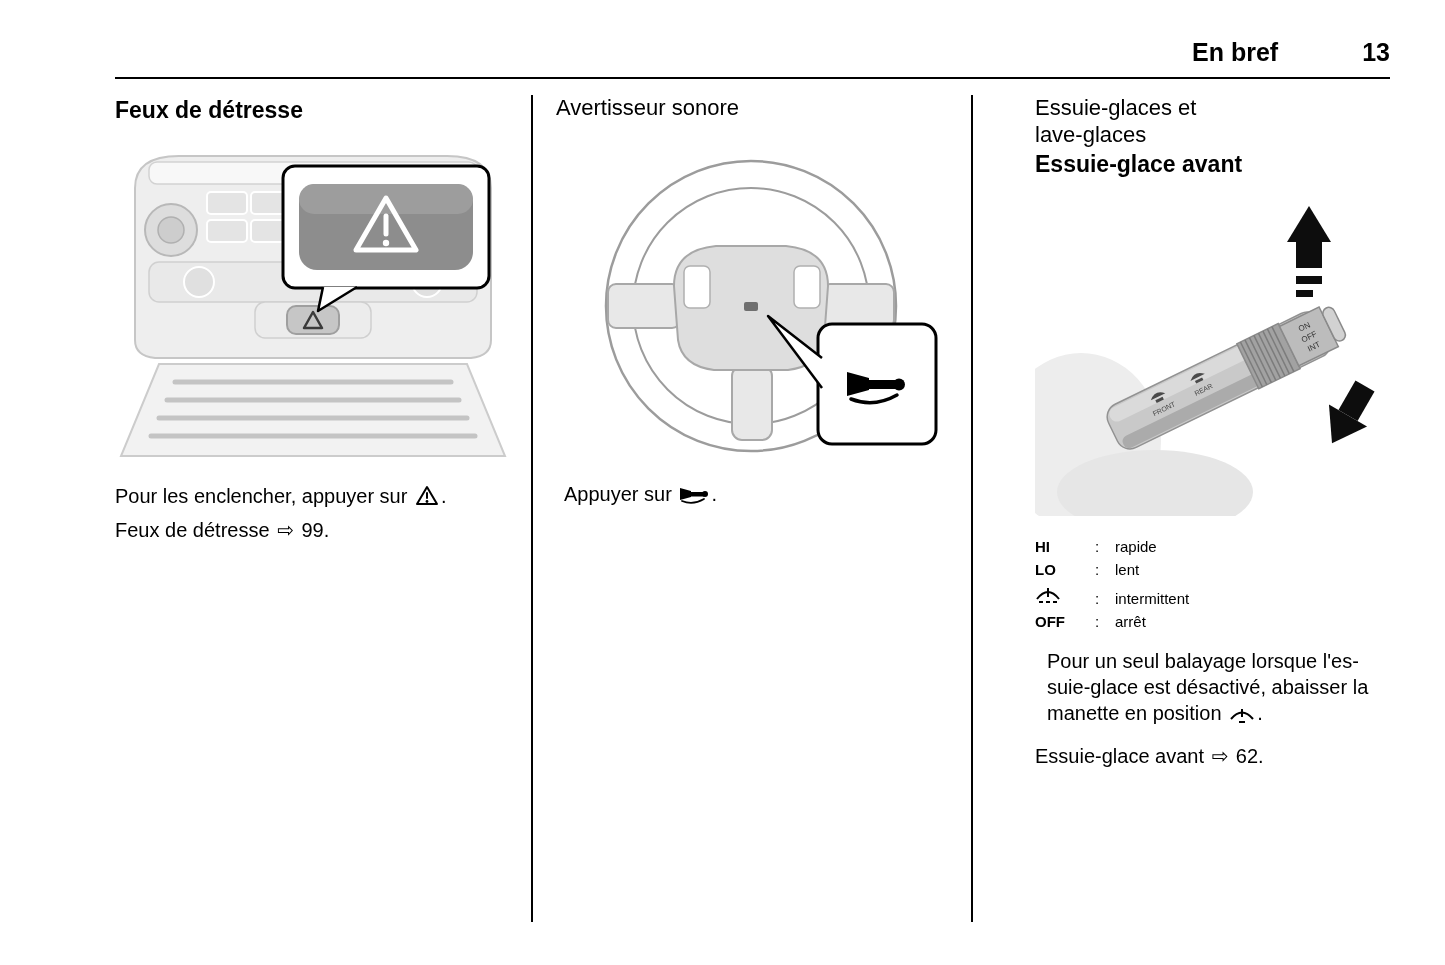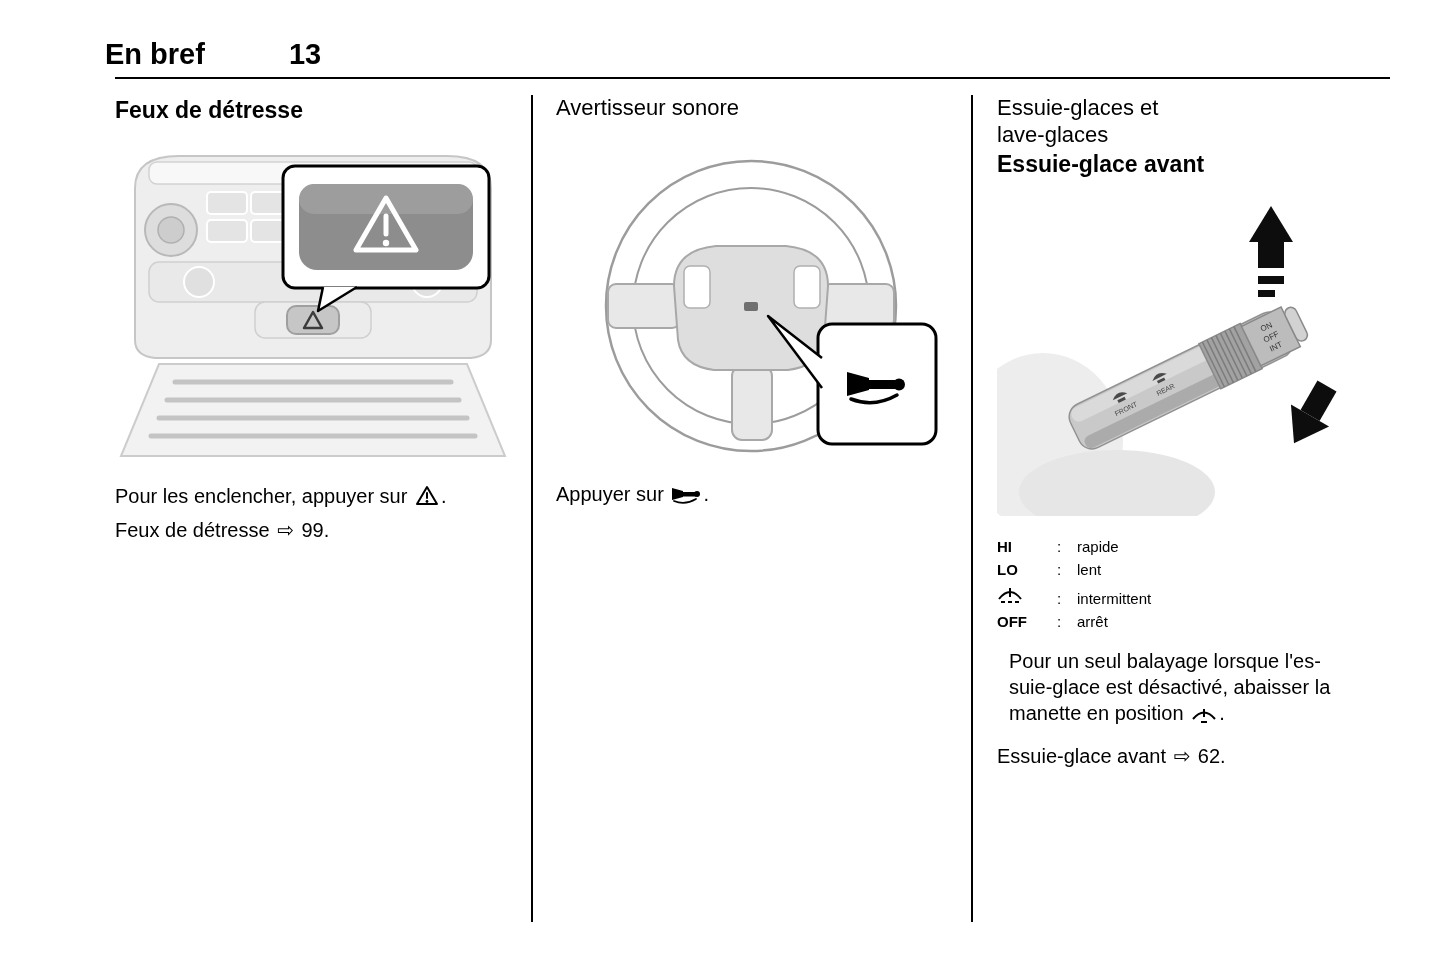--- a/index.html
+++ b/index.html
@@ -1,44 +1,44 @@
 <!DOCTYPE html>
 <html><head>
 <meta charset="utf-8">
 <style>
   * { margin:0; padding:0; box-sizing:border-box; }
   html,body { background:#ffffff; }
   body { font-family:"Liberation Sans","DejaVu Sans",sans-serif; color:#000; }
   .page { position:relative; width:1445px; height:965px; background:#fff; overflow:hidden; }
 
   .hdr { position:absolute; top:38px; left:105px; right:55px;
-         display:flex; gap:84px;
-         font-size:29px; font-weight:bold; }
+         display:flex; justify-content:flex-end; gap:84px;
+         font-size:25px; font-weight:bold; }
   .rule { position:absolute; left:115px; right:55px; top:77px; height:2px; background:#000; }
   .vdiv { position:absolute; top:95px; height:827px; width:1.5px; background:#000; }
   .vdiv1 { left:531px; } .vdiv2 { left:971px; }
 
   .col { position:absolute; top:95px; }
   .col1 { left:115px; width:396px; }
   .col2 { left:556px; width:384px; }
-  .col3 { left:997px; width:393px; }
+  .col3 { left:1035px; width:393px; }
 
   h2.sub  { font-size:23px; font-weight:bold; margin:2px 0 0 0; }
   h1.main { font-size:22px; font-weight:normal; line-height:1.22; margin:0; }
 
   .fig { display:block; width:100%; }
   .fig svg { display:block; width:100%; height:100%; }
   .fig1 { height:315px; margin-top:20px; }
   .fig2 { height:325px; margin-top:22px; }
   .fig3 { height:320px; margin-top:18px; }
 
   p.body { font-size:20px; line-height:1.32; }
   .cap1 { margin-top:24px; }
   .ref1 { margin-top:8px; }
-  .cap2 { margin-top:12px; }
+  .cap2 { margin-top:12px;margin-left:8px; }
 
   .icon-inline { vertical-align:-3px; margin:0 2px; }
   .arrow { margin:0 2px; }
 
   .subtitle3 { margin-top:16px; }
   .legend { display:grid; grid-template-columns:60px 20px auto;
             font-size:15px; row-gap:6px; margin-top:22px; align-items:baseline; }
   .legend .term { font-weight:bold; }
   .para3 { margin-top:18px; }
   .para3 .line { display:block; white-space:nowrap;margin-left:12px; }

